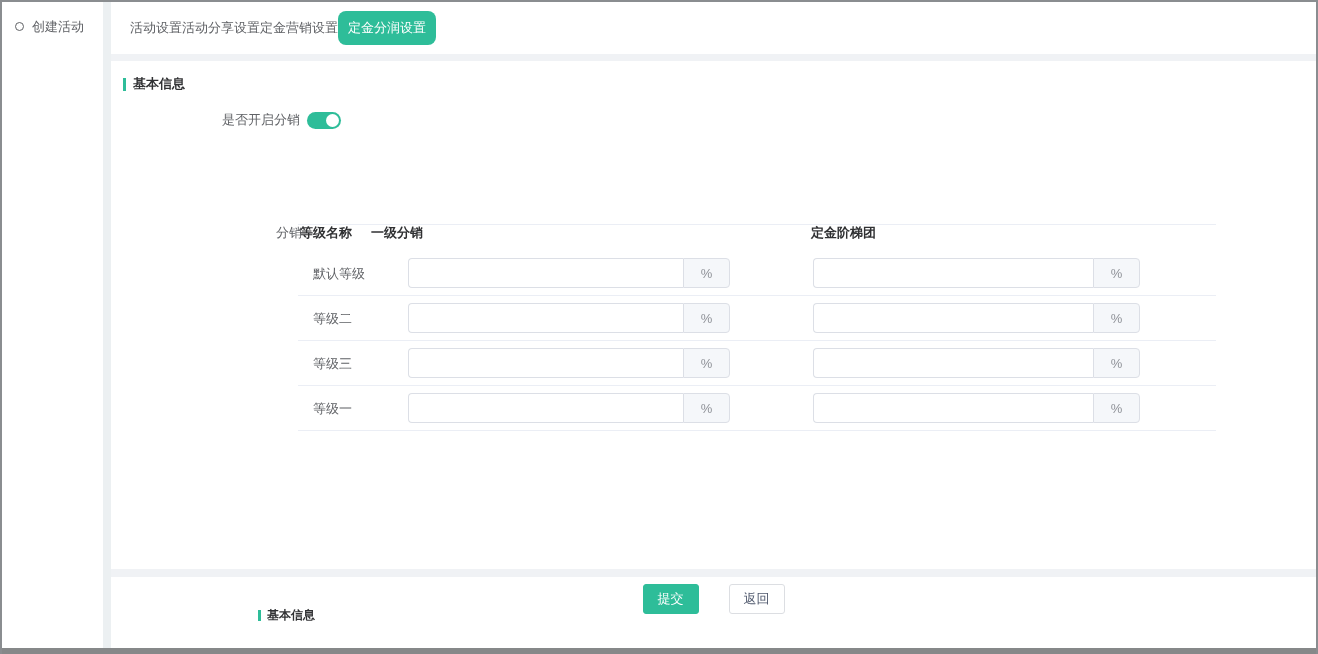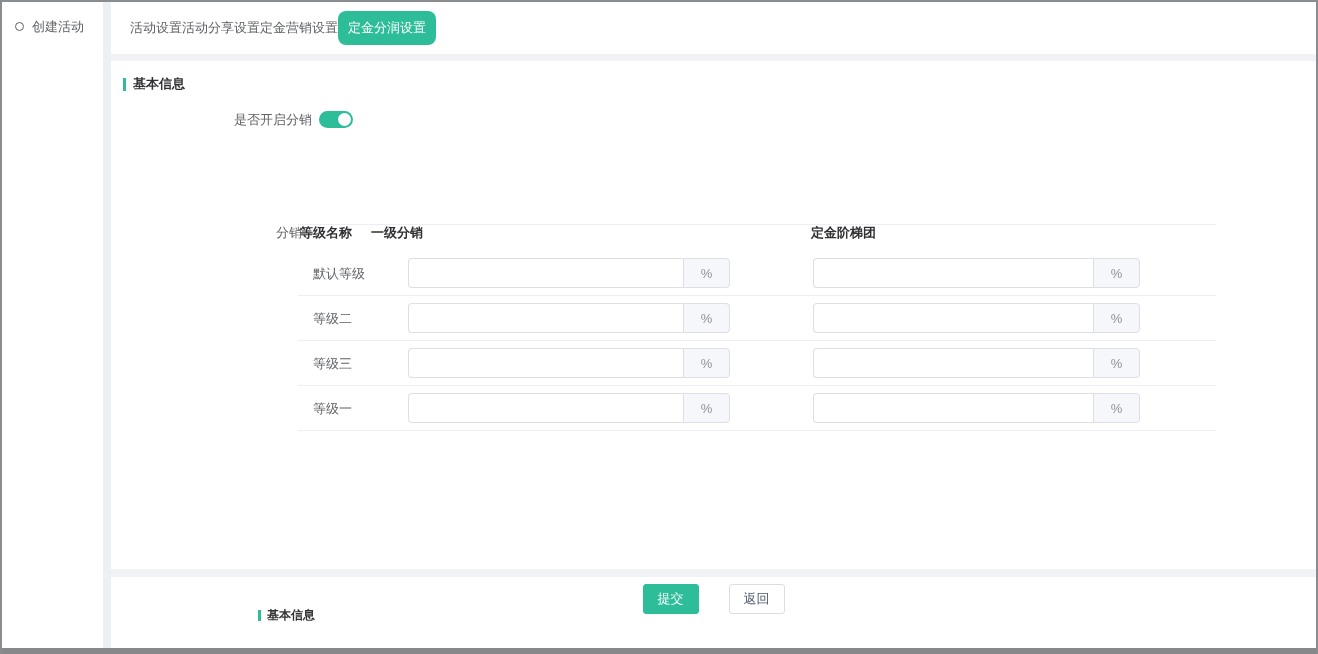--- a/index.html
+++ b/index.html
@@ -54,21 +54,21 @@
     background:var(--accent,#2ebd99); color:#fff;
     padding:8px 10px; border-radius:8px;
   }
   .card { background:#fff; height:508px; position:relative; flex:none; }
   .section-head {
     position:absolute; left:12px; top:14px;
     display:flex; align-items:center; gap:7px; font-weight:bold;
   }
   .section-head .bar { width:3px; height:13px; background:var(--accent,#2ebd99); }
   .toggle-row {
-    position:absolute; left:12px; top:50px; display:flex; align-items:flex-start;
+    position:absolute; left:0; top:50px; display:flex; align-items:flex-end;
   }
   .toggle-row .lbl { width:189px; text-align:right; color:#606266; }
   .switch {
     margin-left:7px; width:34px; height:17px; border-radius:9px;
     background:var(--accent,#2ebd99); position:relative; cursor:pointer;
   }
   .switch .knob {
     position:absolute; right:2px; top:2px; width:13px; height:13px;
     border-radius:50%; background:#fff;
   }

